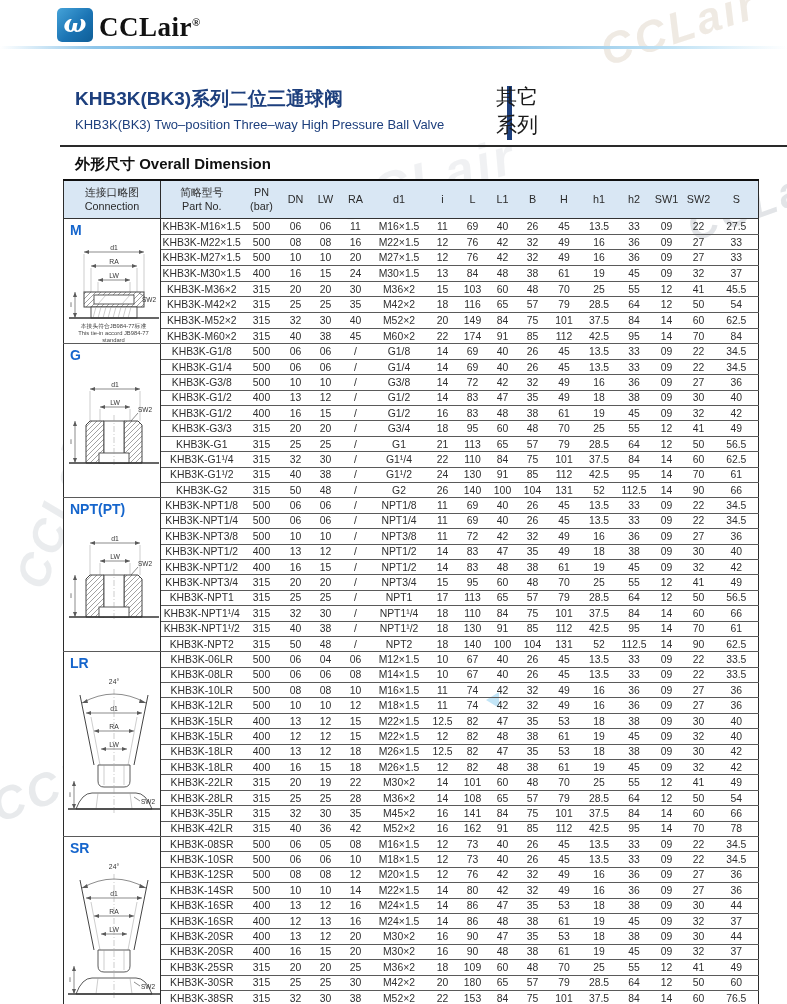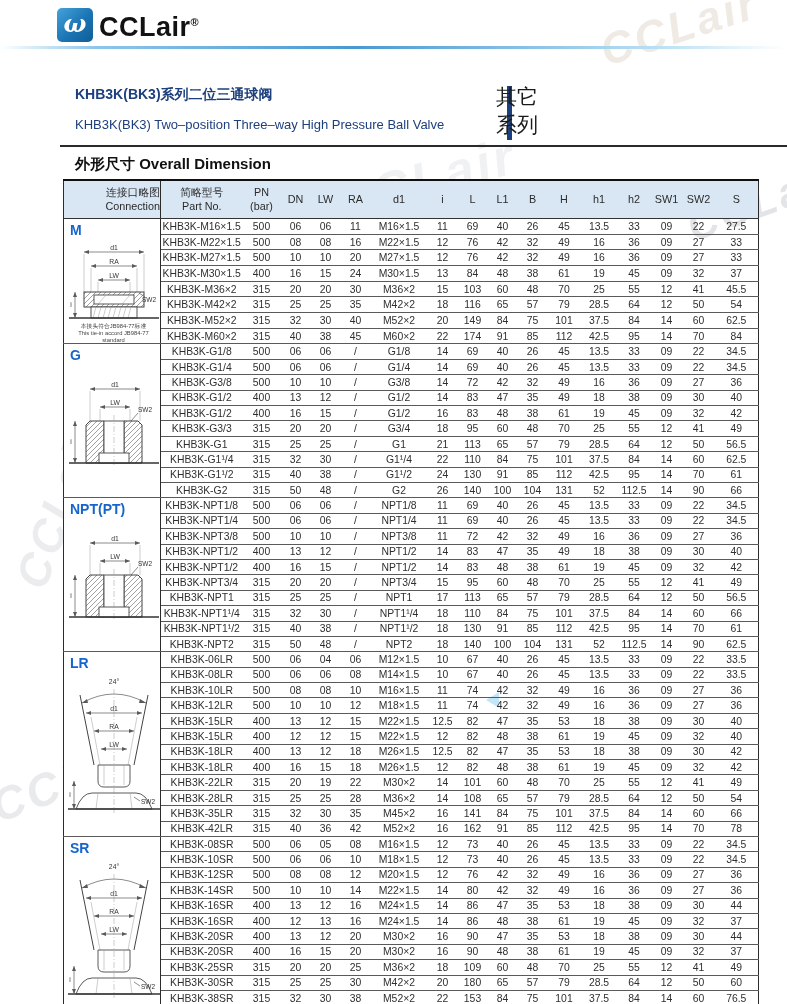--- a/index.html
+++ b/index.html
@@ -5,39 +5,39 @@
   html,body{margin:0;padding:0;background:#fff;}
   .page{position:relative;width:787px;height:1004px;background:#fff;overflow:hidden;
         font-family:"Liberation Sans",sans-serif;}
   
   .logo-box{position:absolute;left:57px;top:8px;width:36px;height:34px;border-radius:5px;
             background:linear-gradient(135deg,#45a3d9 0%,#1b74b4 55%,#0f5e97 100%);
             display:flex;align-items:center;justify-content:center;}
   .logo-glyph{color:#fff;font-family:"DejaVu Serif",serif;font-style:italic;font-weight:bold;
               font-size:24px;line-height:1;transform:translateY(-1px);}
   .brand{position:absolute;left:99px;top:12px;font-size:27px;font-weight:800;color:#121212;
-         letter-spacing:.5px;}
+         letter-spacing:.5px;font-family:Liberation Serif, serif;}
   .brand sup{font-size:11px;font-weight:bold;vertical-align:super;}
   .tagline{position:absolute;right:42px;top:21px;font-size:17px;font-weight:bold;color:#f5820e;}
   .divider{position:absolute;left:0;top:46px;width:787px;height:3px;
            background:linear-gradient(90deg,#ffffff 0%,#8ec6ea 12%,#4899d2 45%,#bfe2f5 85%,#ffffff 100%);}
   
-  .title-cn{position:absolute;left:75px;top:86px;font-size:14px;font-weight:bold;color:#1d3f7d;}
+  .title-cn{position:absolute;left:75px;top:86px;font-size:19px;font-weight:bold;color:#1d3f7d;}
   .title-en{position:absolute;left:75px;top:117px;font-size:13px;color:#1d3f7d;text-align:right;}
   .side-bar{position:absolute;left:507px;top:86px;width:5px;height:54px;background:#1d3f7d;}
   .side-text{position:absolute;left:496px;top:84px;font-family:"DejaVu Serif",serif;
              font-size:21px;color:#1a1a1a;line-height:1.33;}
   .rule{position:absolute;left:60px;top:145px;width:727px;border-top:2px solid #2a2a2a;}
   .sec-head{position:absolute;left:75px;top:155px;font-size:15px;font-weight:bold;color:#111;}
   
   .dim{position:absolute;left:63px;top:179px;width:695px;border-collapse:collapse;table-layout:fixed;
        color:#2f2f2f;border:1.4px solid #2b2b2b;border-top:2.2px solid #101010;border-bottom:2px solid #101010;}
   .dim th{background:#d9e7f4;font-size:10.8px;font-weight:normal;color:#2b2b2b;height:37px;
           line-height:1.25;border-bottom:1.6px solid #333;padding:0;text-align:center;}
-  .dim th.conn-h{border-right:1.4px solid #2b2b2b;text-align:right;}
+  .dim th.conn-h{border-right:1.4px solid #2b2b2b;}
   .dim td{font-size:10.4px;height:14.4px;text-align:center;padding:0;border-bottom:1px solid #5a5a5a;
           white-space:nowrap;}
   .dim td.sect{vertical-align:top;text-align:left;border-right:1.4px solid #2b2b2b;background:#fff;
                padding:2px 1px 0 4px;}
   .slabel{font-weight:bold;color:#1565cc;font-size:14px;padding:1px 0 0 2px;}
   .note{font-size:5.8px;color:#444;text-align:center;line-height:1.18;margin-top:1px;}
   .diag{display:block;margin:2px auto 0;}
   .diag .dl{stroke:#5a5a5a;stroke-width:.7;fill:none;}
   .diag .ah{fill:#5a5a5a;}
   .diag .dt{font-size:6.8px;fill:#333;text-anchor:middle;font-family:"Liberation Sans",sans-serif;}

